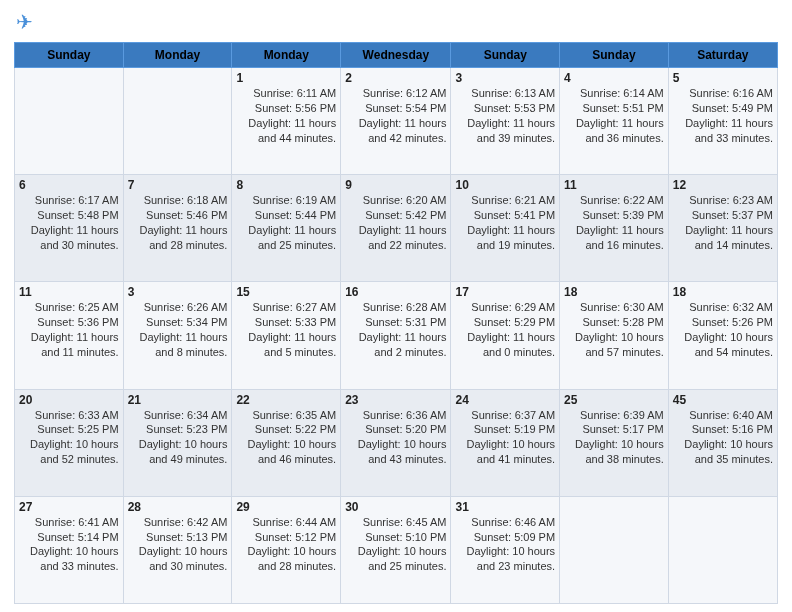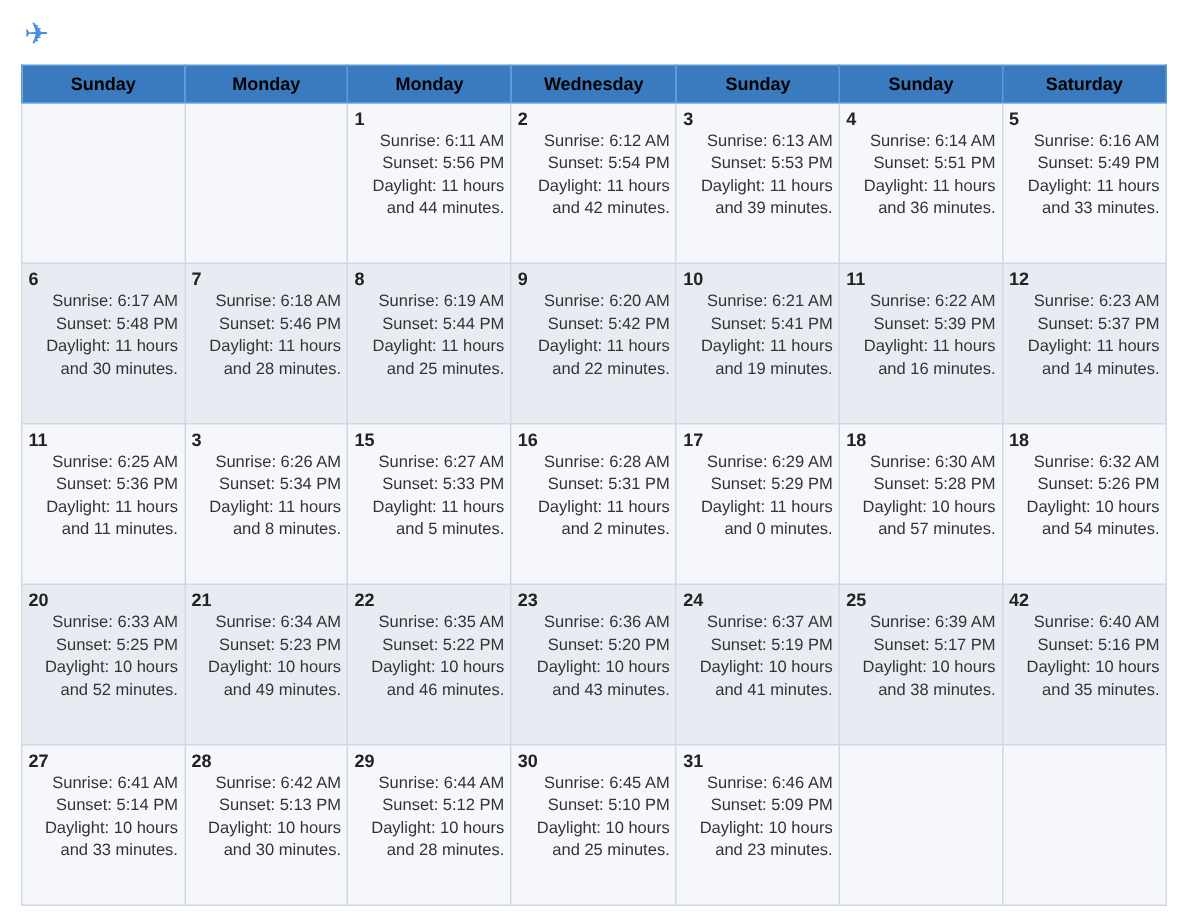--- a/index.html
+++ b/index.html
@@ -242,21 +242,21 @@
           </td>
           <td>
             <span class="day-number">24</span>
             <div class="day-info">Sunrise: 6:37 AM<br>Sunset: 5:19 PM<br>Daylight: 10 hours and 41 minutes.</div>
           </td>
           <td>
             <span class="day-number">25</span>
             <div class="day-info">Sunrise: 6:39 AM<br>Sunset: 5:17 PM<br>Daylight: 10 hours and 38 minutes.</div>
           </td>
           <td>
-            <span class="day-number">42</span>
+            <span class="day-number">45</span>
             <div class="day-info">Sunrise: 6:40 AM<br>Sunset: 5:16 PM<br>Daylight: 10 hours and 35 minutes.</div>
           </td>
         </tr>
         <tr>
           <td>
             <span class="day-number">27</span>
             <div class="day-info">Sunrise: 6:41 AM<br>Sunset: 5:14 PM<br>Daylight: 10 hours and 33 minutes.</div>
           </td>
           <td>
             <span class="day-number">28</span>

